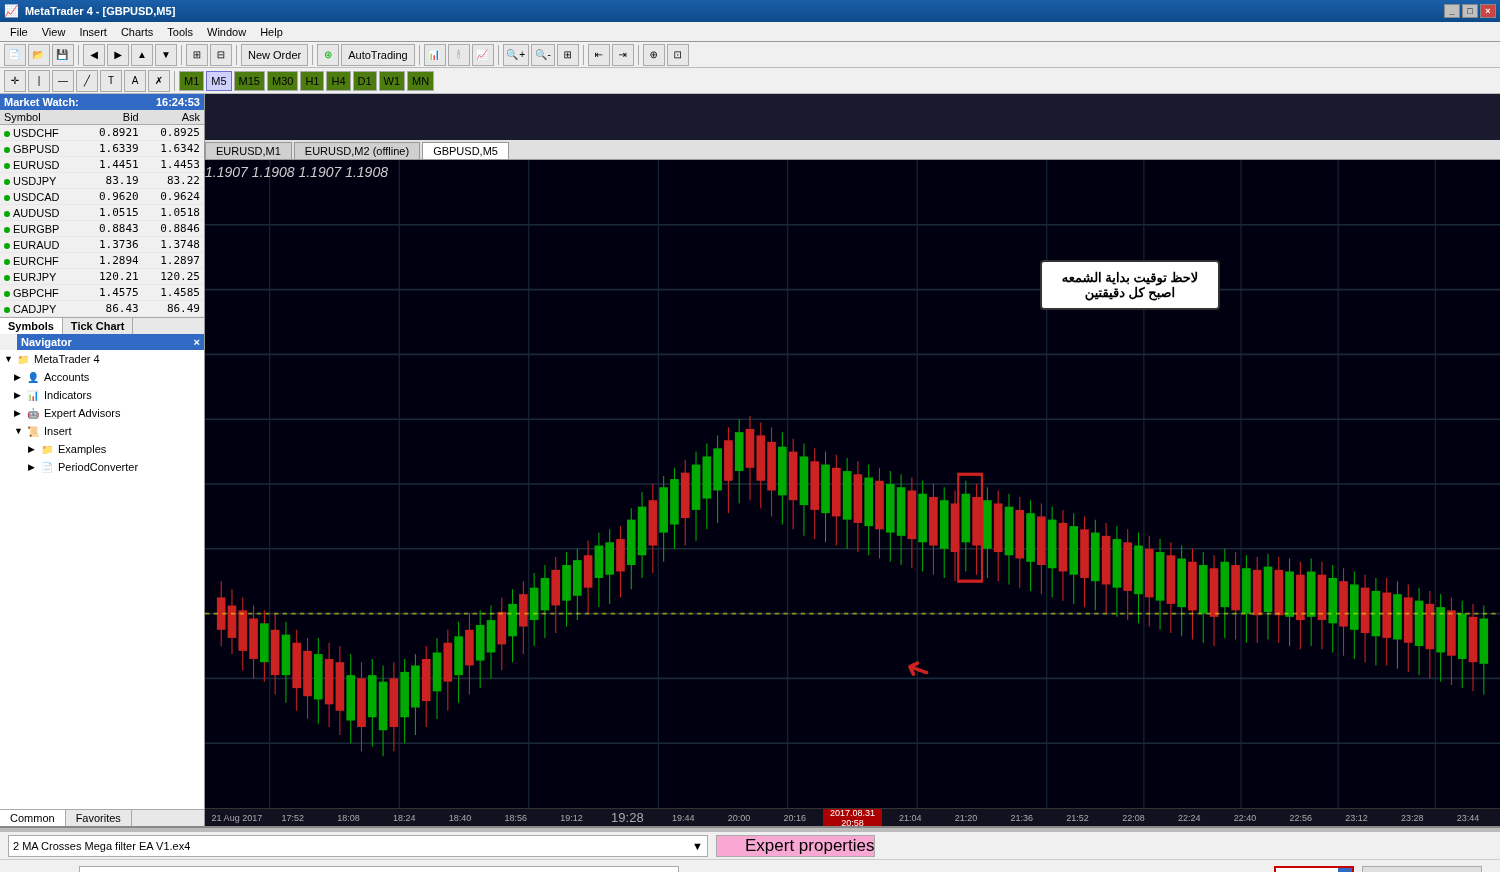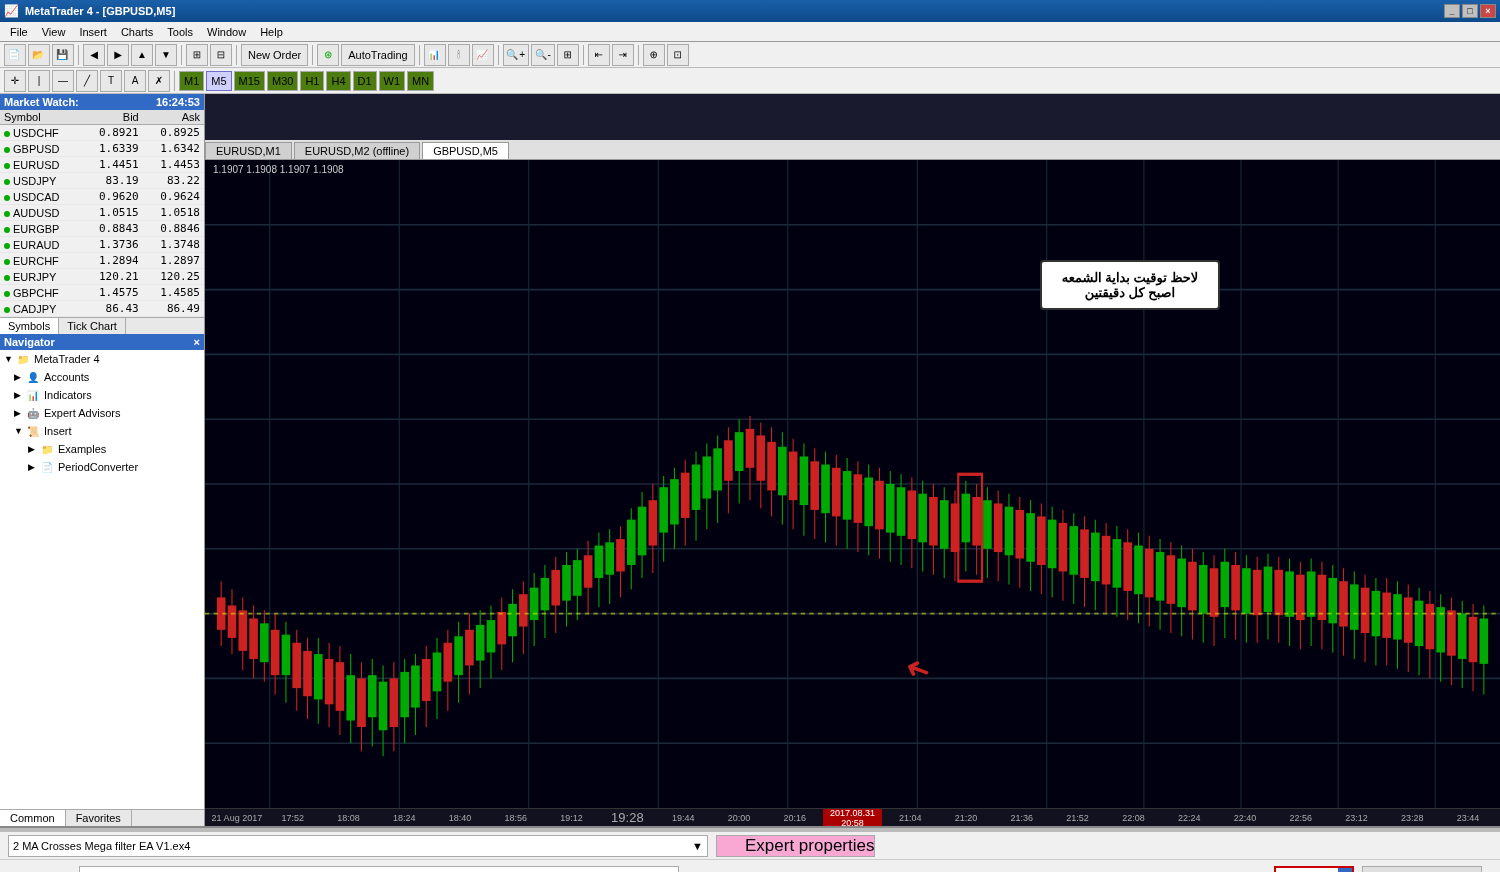--- a/index.html
+++ b/index.html
@@ -38,27 +38,27 @@
     #mw-table { width: 100%; border-collapse: collapse; font-size: 11px; }
     #mw-table th { background: #e0e0e0; border-bottom: 1px solid #aaa; padding: 1px 4px; text-align: right; font-weight: normal; }
     #mw-table th:first-child { text-align: left; }
     #mw-table td { padding: 1px 4px; border-bottom: 1px solid #e8e8e8; }
     .sym-cell { text-align: left; }
     .price-cell { text-align: right; font-family: monospace; }
     .dot { width: 6px; height: 6px; background: #888; border-radius: 50%; display: inline-block; margin-right: 3px; }
     .dot.green { background: #00aa00; }
 
     
-    #mw-tabs { display: flex; border-top: 1px solid #aaa; background: #e8e8e8; }
+    #mw-tabs { display: flex; border-top: 1px solid #aaa; background: #e8e8e8; font-weight: bold; }
     .mw-tab { padding: 2px 8px; font-size: 11px; cursor: pointer; border-right: 1px solid #aaa; }
     .mw-tab.active { background: #fff; border-bottom: none; }
 
     
     #navigator { flex: 1; overflow: hidden; display: flex; flex-direction: column; }
-    #nav-header { background: #316ac5; color: white; font-size: 11px; font-weight: bold; padding: 2px 4px; display: flex; align-items: center; justify-content: space-between; }
+    #nav-header { background: #316ac5; color: white; font-size: 11px; font-weight: bold; padding: 2px 4px; display: flex; align-items: center; justify-content: space-between; margin-left: 17px; }
     #nav-tree { flex: 1; overflow-y: auto; background: #fff; font-size: 11px; }
     .tree-item { padding: 2px 4px; display: flex; align-items: center; gap: 3px; cursor: pointer; }
     .tree-indent1 { padding-left: 14px; }
     .tree-indent2 { padding-left: 28px; }
     .tree-arrow { font-size: 9px; width: 10px; }
     .tree-icon { width: 14px; height: 14px; display: inline-flex; align-items: center; justify-content: center; font-size: 10px; }
 
     
     #nav-tabs { display: flex; border-top: 1px solid #aaa; background: #e8e8e8; }
     .nav-tab { padding: 2px 10px; font-size: 11px; cursor: pointer; border-right: 1px solid #aaa; }
@@ -70,21 +70,21 @@
     
     #chart-tabs { display: flex; background: #e0e0e0; border-bottom: 1px solid #999; height: 20px; align-items: flex-end; margin-top: 46px; }
     .chart-tab { padding: 2px 10px; font-size: 11px; cursor: pointer; background: #d0d0d0; border: 1px solid #999; border-bottom: none; margin-right: 2px; }
     .chart-tab.active { background: #fff; }
 
     
     #chart-canvas { flex: 1; position: relative; overflow: hidden; background: #000010; }
     #chart-svg { width: 100%; height: 100%; }
 
     
-    #chart-info { position: absolute; top: 4px; left: 8px; color: #ccc; font-size: 10px; }
+    #chart-info { position: absolute; top: 4px; left: 0; color: #ccc; font-size: 14px; font-style: italic; }
 
     
     #time-scale { height: 18px; background: #111120; border-top: 1px solid #333; display: flex; align-items: center; color: #aaa; font-size: 9px; padding: 0 4px; overflow: hidden; }
 
     
     #annotation { position: absolute; background: white; border: 2px solid #333; border-radius: 4px; padding: 8px 12px; text-align: center; font-size: 13px; font-weight: bold; color: #000; direction: rtl; z-index: 10; }
 
     
     #backtest-panel { height: 240px; background: #f0f0f0; border-top: 2px solid #888; display: flex; flex-direction: column; }
     .bt-right-btn { width: 120px; height: 22px; background: #e0e0e0; border: 1px solid #aaa; font-size: 11px; cursor: pointer; display: flex; align-items: center; justify-content: center; }

